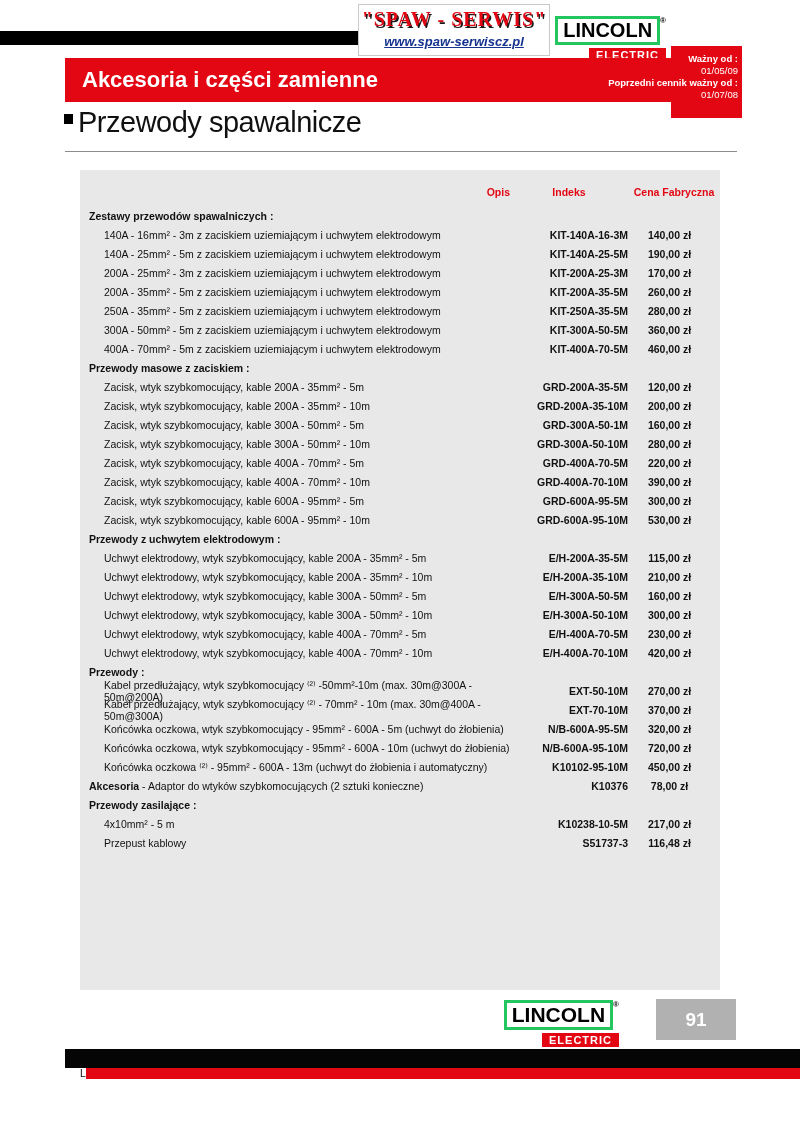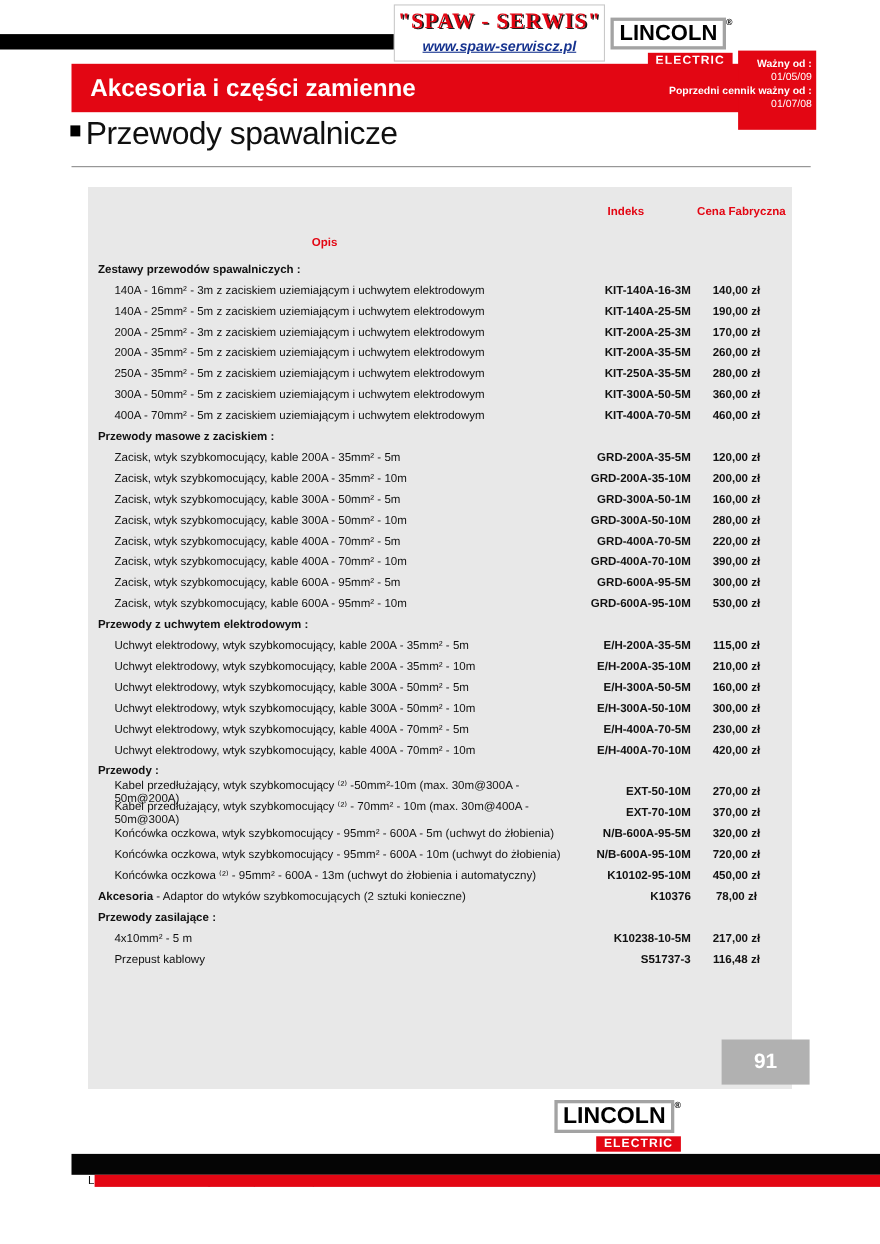--- a/index.html
+++ b/index.html
@@ -10,53 +10,53 @@
   
   .top-black-bar { position:absolute; left:0; top:31px; width:362px; height:14px; background:#000; }
   .spaw-box { position:absolute; left:358px; top:4px; width:192px; height:52px; text-align:center; background:#fff; border:1px solid #c9c9c9; padding-top:3px; }
   .spaw-text { font-family:"Liberation Serif","DejaVu Serif",serif; font-weight:bold; font-size:20px; color:var(--red,#e30613); letter-spacing:1px; white-space:nowrap; text-shadow:1.5px 1.5px 0 #1a1a1a; }
   .website { display:inline-block; margin-top:3px; font-size:13px; font-weight:bold; font-style:italic; color:var(--blue,#16338f); text-decoration:underline; cursor:pointer; }
 
   
   .lincoln-logo { position:absolute; text-align:right; }
   .lincoln-logo.top { left:554px; top:16px; width:112px; }
   .lincoln-logo.bottom { left:503px; top:1000px; width:116px; }
-  .lincoln-box { display:inline-block; border:3px solid #a3a3a3; background:#fff; padding:0 5px; font-weight:bold; font-size:20px; color:#000; line-height:1.15; letter-spacing:0; }
+  .lincoln-box { display:inline-block; border:3px solid #22c55e; background:#fff; padding:0 5px; font-weight:bold; font-size:20px; color:#000; line-height:1.15; letter-spacing:0; }
   .lincoln-logo.bottom .lincoln-box { font-size:21px; }
   .lincoln-reg { font-size:8px; vertical-align:top; color:#000; font-weight:bold; }
   .lincoln-electric { display:inline-block; background:var(--red,#e30613); color:#fff; font-weight:bold; font-size:11px; letter-spacing:1px; padding:1px 7px; margin-top:1px; }
 
   
   .red-band { position:absolute; left:65px; top:58px; width:608px; height:44px; background:var(--red,#e30613); color:#fff; display:flex; align-items:center; padding-left:17px; font-size:22px; font-weight:bold; letter-spacing:0; }
   .date-box { position:absolute; left:671px; top:46px; width:71px; height:72px; background:var(--red,#e30613); }
   .date-block { position:absolute; right:62px; top:53px; text-align:right; color:#fff; font-size:9.5px; line-height:12px; }
   .date-block .bold { font-weight:bold;margin-left:48px; }
   .date-block div { white-space:nowrap; }
 
   
   .title-square { position:absolute; left:64px; top:114px; width:9px; height:10px; background:#000; }
   .page-title { position:absolute; left:78px; top:106px; font-size:29px; font-weight:400; color:#101010; letter-spacing:-0.5px; }
   .title-rule { position:absolute; left:65px; top:151px; width:672px; height:1px; background:#8c8c8c; }
 
   
   .table { position:absolute; left:80px; top:170px; width:640px; height:820px; background:var(--table-bg,#e8e8e8); padding-top:16px; }
   .table-header { display:flex; font-weight:bold; color:var(--red,#e30613); font-size:10.5px; margin-bottom:8px; }
-  .table-header .col-desc { text-align:center; padding-left:0;margin-top:29px; }
+  .table-header .col-desc { text-align:right; padding-left:0; }
   .table-header .col-index { text-align:center; }
   .table-header .col-price { text-align:center; padding-right:0; }
   .row { display:flex; height:19px; align-items:center; font-size:10.5px; color:#111; }
   .col-desc { flex:1; padding-left:24px; }
   .section-row .col-desc { padding-left:9px; font-weight:bold; }
   .sec-suffix { font-weight:normal; }
   .col-index { width:118px; text-align:right; font-weight:bold; white-space:nowrap; }
   .col-price { width:92px; text-align:center; font-weight:bold; padding-right:9px; white-space:nowrap; }
 
   
   .footer-notes { position:absolute; left:80px; top:1048px; font-size:10.5px; color:#111; line-height:17px; }
-  .page-box { position:absolute; left:656px; top:945px; width:80px; height:41px; background:var(--page-box-bg,#b1b1b1); color:#fff; font-weight:bold; font-size:19px; display:flex; align-items:center; justify-content:center; }
+  .page-box { position:absolute; left:656px; top:999px; width:80px; height:41px; background:var(--page-box-bg,#b1b1b1); color:#fff; font-weight:bold; font-size:19px; display:flex; align-items:center; justify-content:center; }
   .bottom-black { position:absolute; left:65px; top:1049px; width:735px; height:19px; background:#050505; }
   .bottom-red { position:absolute; left:86px; top:1068px; width:714px; height:11px; background:var(--red,#e30613); }
 </style>
 </head>
 <body>
 
 <div class="page">
 
   <div class="top-black-bar"></div>
 

